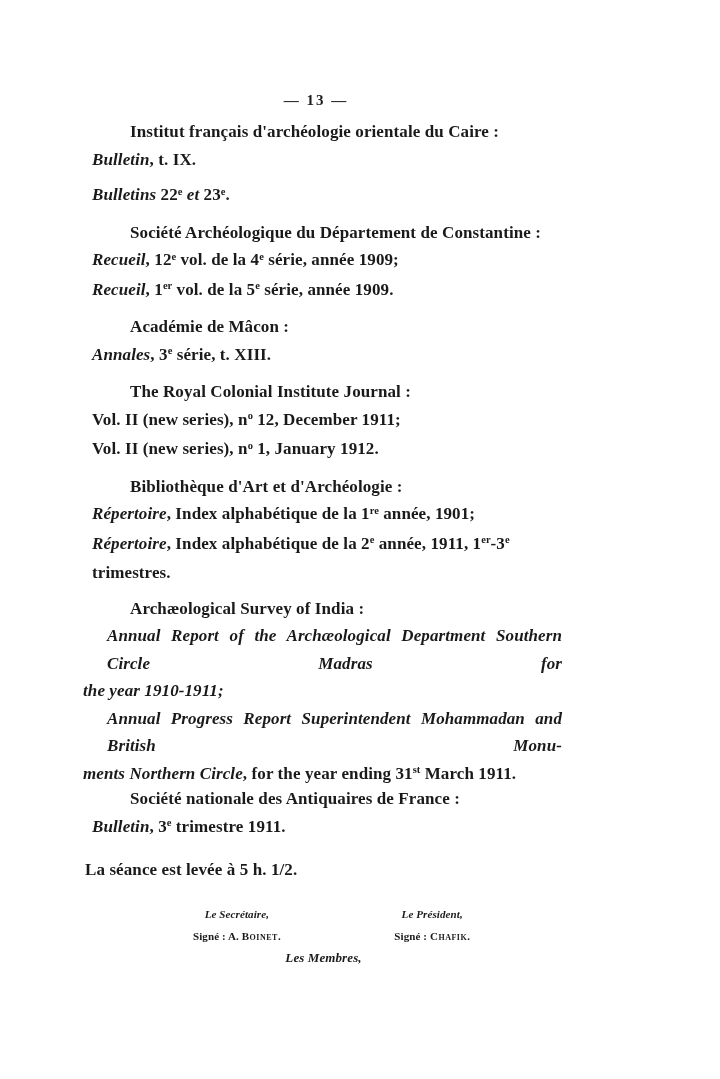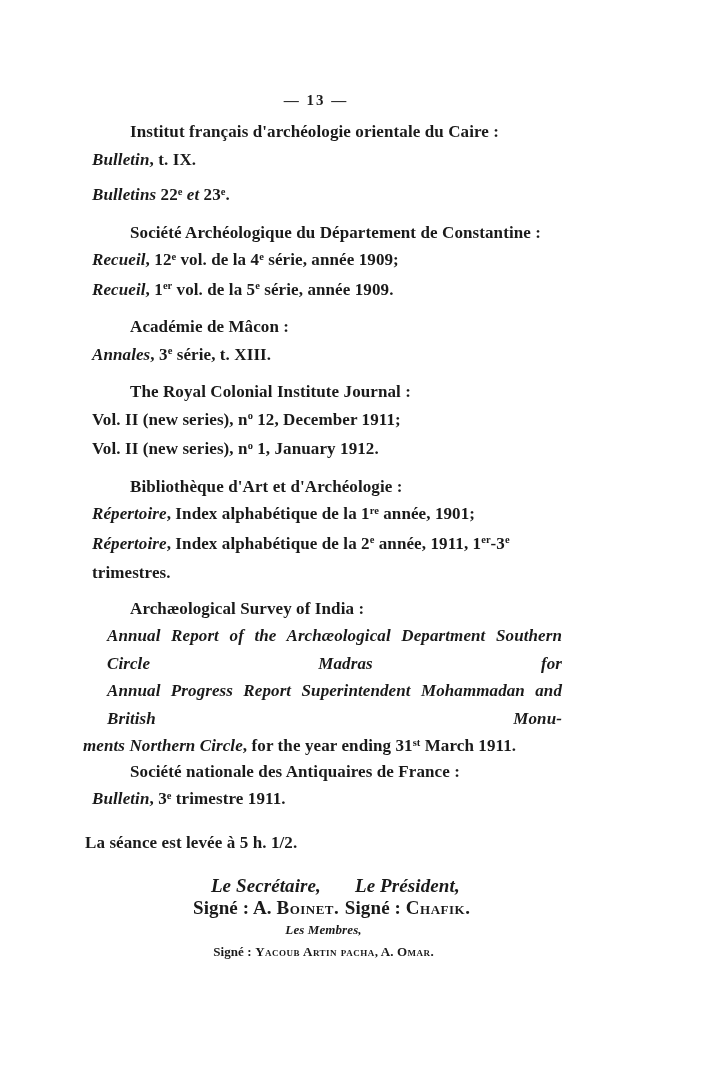--- a/index.html
+++ b/index.html
@@ -50,21 +50,21 @@
   }
   .closing{
     margin-top:14px;
     margin-left:0;
   }
   .sigrow{
     margin-top:19px;
     display:flex;
     justify-content:space-between;
     padding:0 92px 0 108px;
-    font-size:19px;
+    font-size:11px;
     line-height:22px;
   }
   .sigcol{text-align:center;}
   .role{font-style:italic;}
   .sc{font-variant:small-caps;letter-spacing:0.5px;}
   .members{
     text-align:center;
     font-size:13px;
     line-height:22px;
     margin-top:0;
@@ -102,20 +102,21 @@
           <div class="line"><span>Vol. II (new series), n</span><span class="sup">o</span><span> 1, January 1912.</span></div>
         </div>
         <div class="entry">
           <div class="head">Bibliothèque d'Art et d'Archéologie :</div>
           <div class="line"><span class="it">Répertoire</span><span>, Index alphabétique de la 1</span><span class="sup">re</span><span> année, 1901;</span></div>
           <div class="line"><span class="it">Répertoire</span><span>, Index alphabétique de la 2</span><span class="sup">e</span><span> année, 1911, 1</span><span class="sup">er</span><span>-3</span><span class="sup">e</span><span> trimestres.</span></div>
         </div>
         <div class="entry">
           <div class="head">Archæological Survey of India :</div>
           <div class="line wfirst"><span class="it">Annual Report of the Archæological Department Southern Circle Madras for</span></div>
+          <div class="line wcont"><span class="it">the year 1910-1911;</span></div>
           <div class="line wfirst"><span class="it">Annual Progress Report Superintendent Mohammadan and British Monu-</span></div>
           <div class="line wcont"><span class="it">ments Northern Circle</span><span>, for the year ending 31</span><span class="sup">st</span><span> March 1911.</span></div>
         </div>
         <div class="entry">
           <div class="head">Société nationale des Antiquaires de France :</div>
           <div class="line"><span class="it">Bulletin</span><span>, 3</span><span class="sup">e</span><span> trimestre 1911.</span></div>
         </div>
       </div>
 
     <div class="closing">La séance est levée à 5 h. 1/2.</div>
@@ -126,17 +127,16 @@
         <div class="name"><span>Signé : A. </span><span class="sc">Boinet</span><span>.</span></div>
       </div>
       <div class="sigcol">
         <div class="role">Le Président,</div>
         <div class="name"><span>Signé : </span><span class="sc">Chafik</span><span>.</span></div>
       </div>
     </div>
 
     <div class="members">
       <div class="role">Les Membres,</div>
-      <div class="name"><span>Signé : </span><span class="sc">Yacoub Artin pacha</span><span>, A. </span><span class="sc">Omar</span><span>.</span></div>
     </div>
 
   </div>
 </div>
 
 </body></html>

